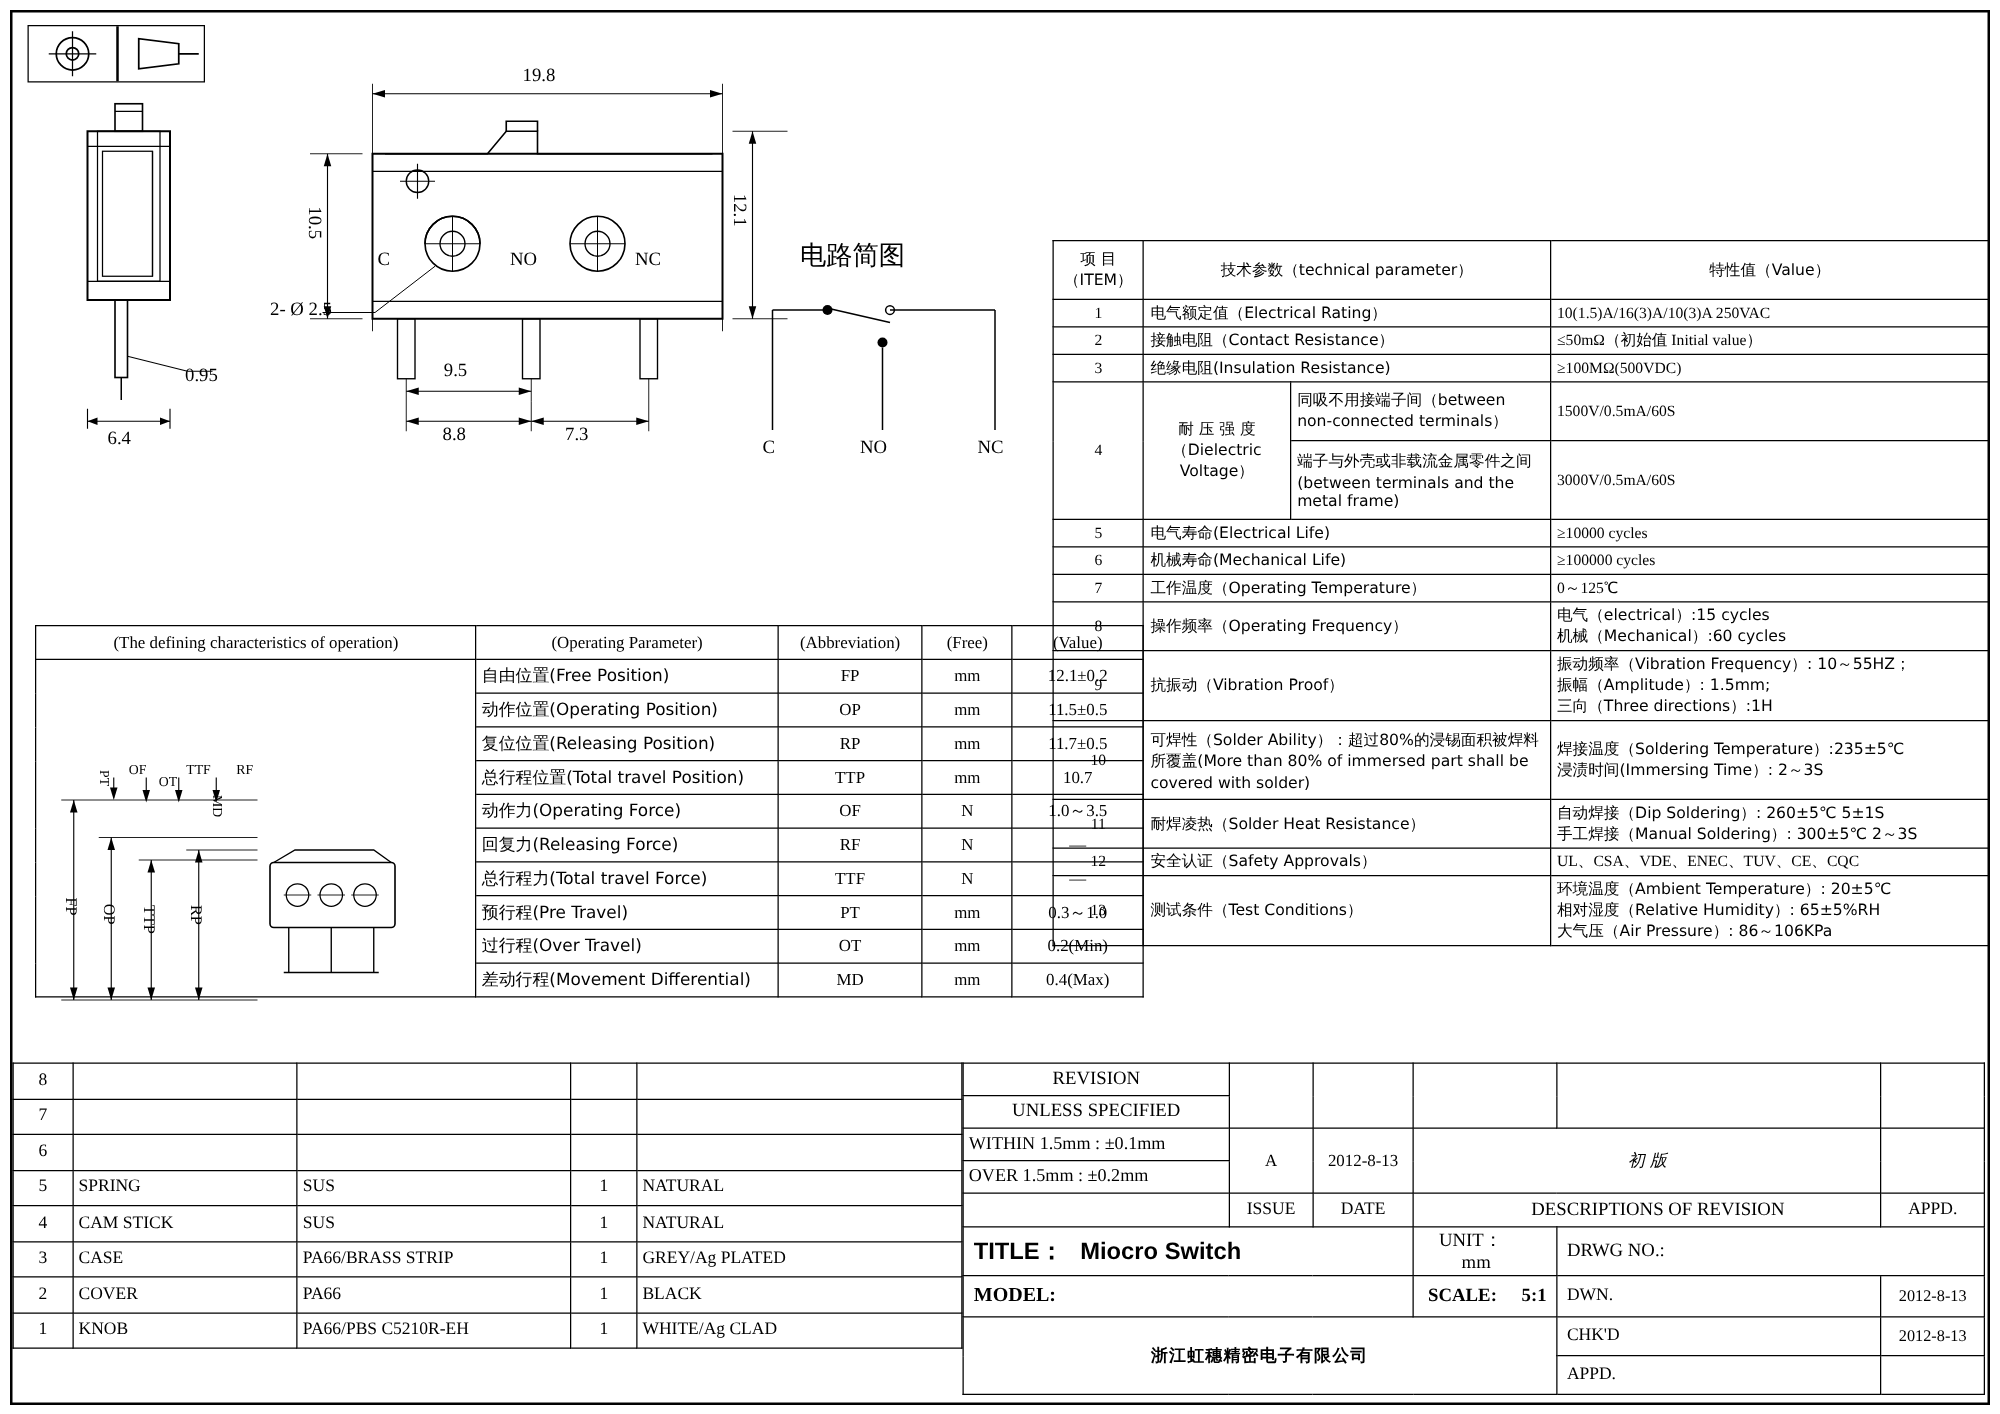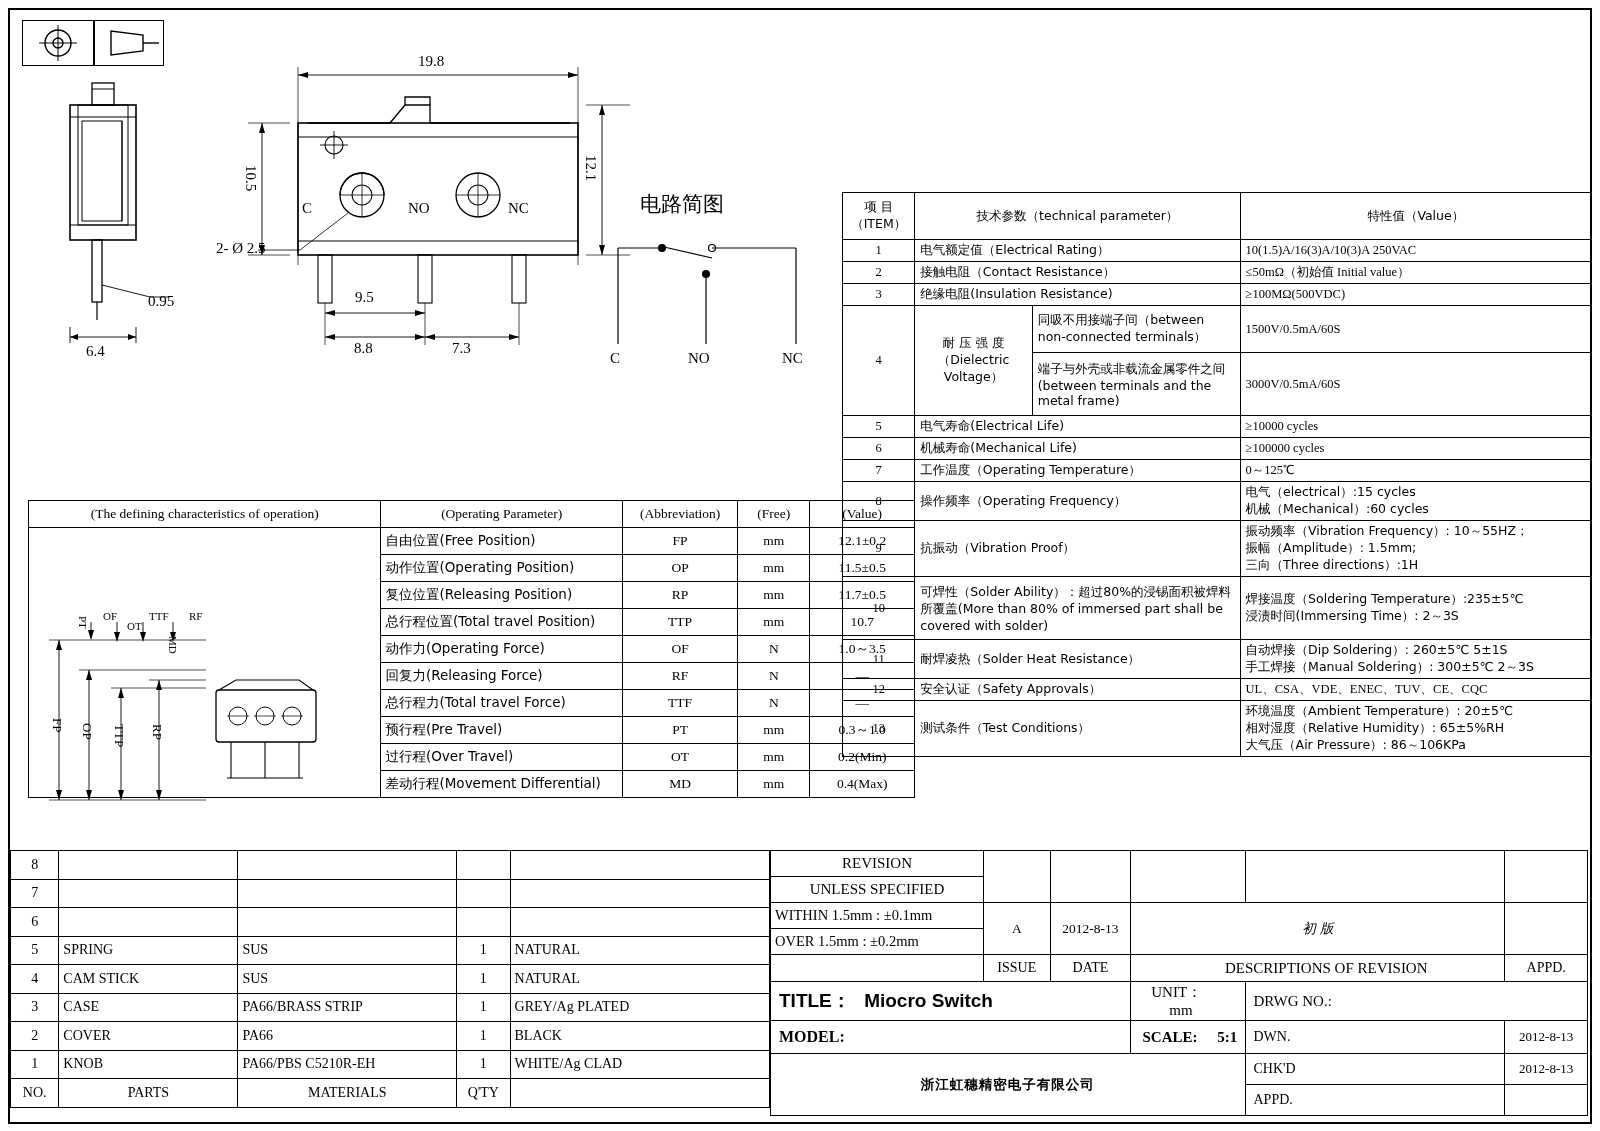--- a/index.html
+++ b/index.html
@@ -473,27 +473,20 @@
         <td class="p-qty">1</td>
         <td class="p-fin">BLACK</td>
       </tr>
       <tr>
         <td class="p-no">1</td>
         <td class="p-name">KNOB</td>
         <td class="p-mat">PA66/PBS C5210R-EH</td>
         <td class="p-qty">1</td>
         <td class="p-fin">WHITE/Ag CLAD</td>
       </tr>
-      <tr>
-        <td class="p-no">NO.</td>
-        <td class="p-name" style="text-align:center;">PARTS</td>
-        <td class="p-mat" style="text-align:center;">MATERIALS</td>
-        <td class="p-qty">Q'TY</td>
-        <td class="p-fin"></td>
-      </tr>
     </tbody>
       </table>
 
     <div id="titleblock">
       <table class="tb" style="width:818px;">
         <tbody>
             <tr>
           <td style="width:220px;text-align:center;font-size:15px;height:23px;">REVISION</td>
           <td style="width:60px;border-left:1px solid #000;" rowspan="2"></td>
           <td style="width:76px;" rowspan="2"></td>

